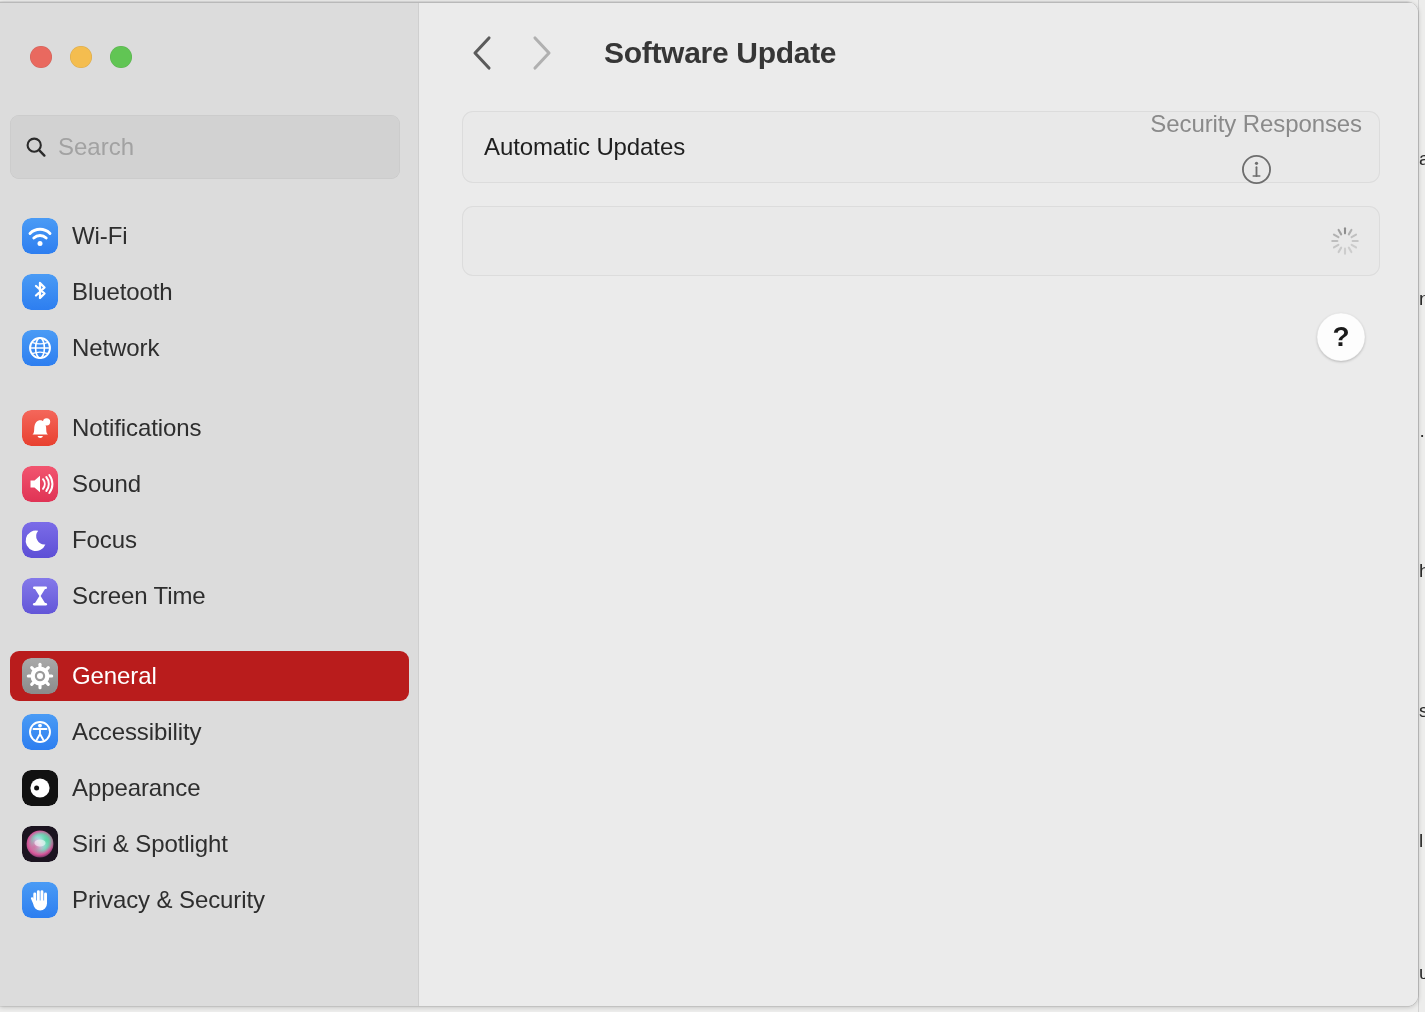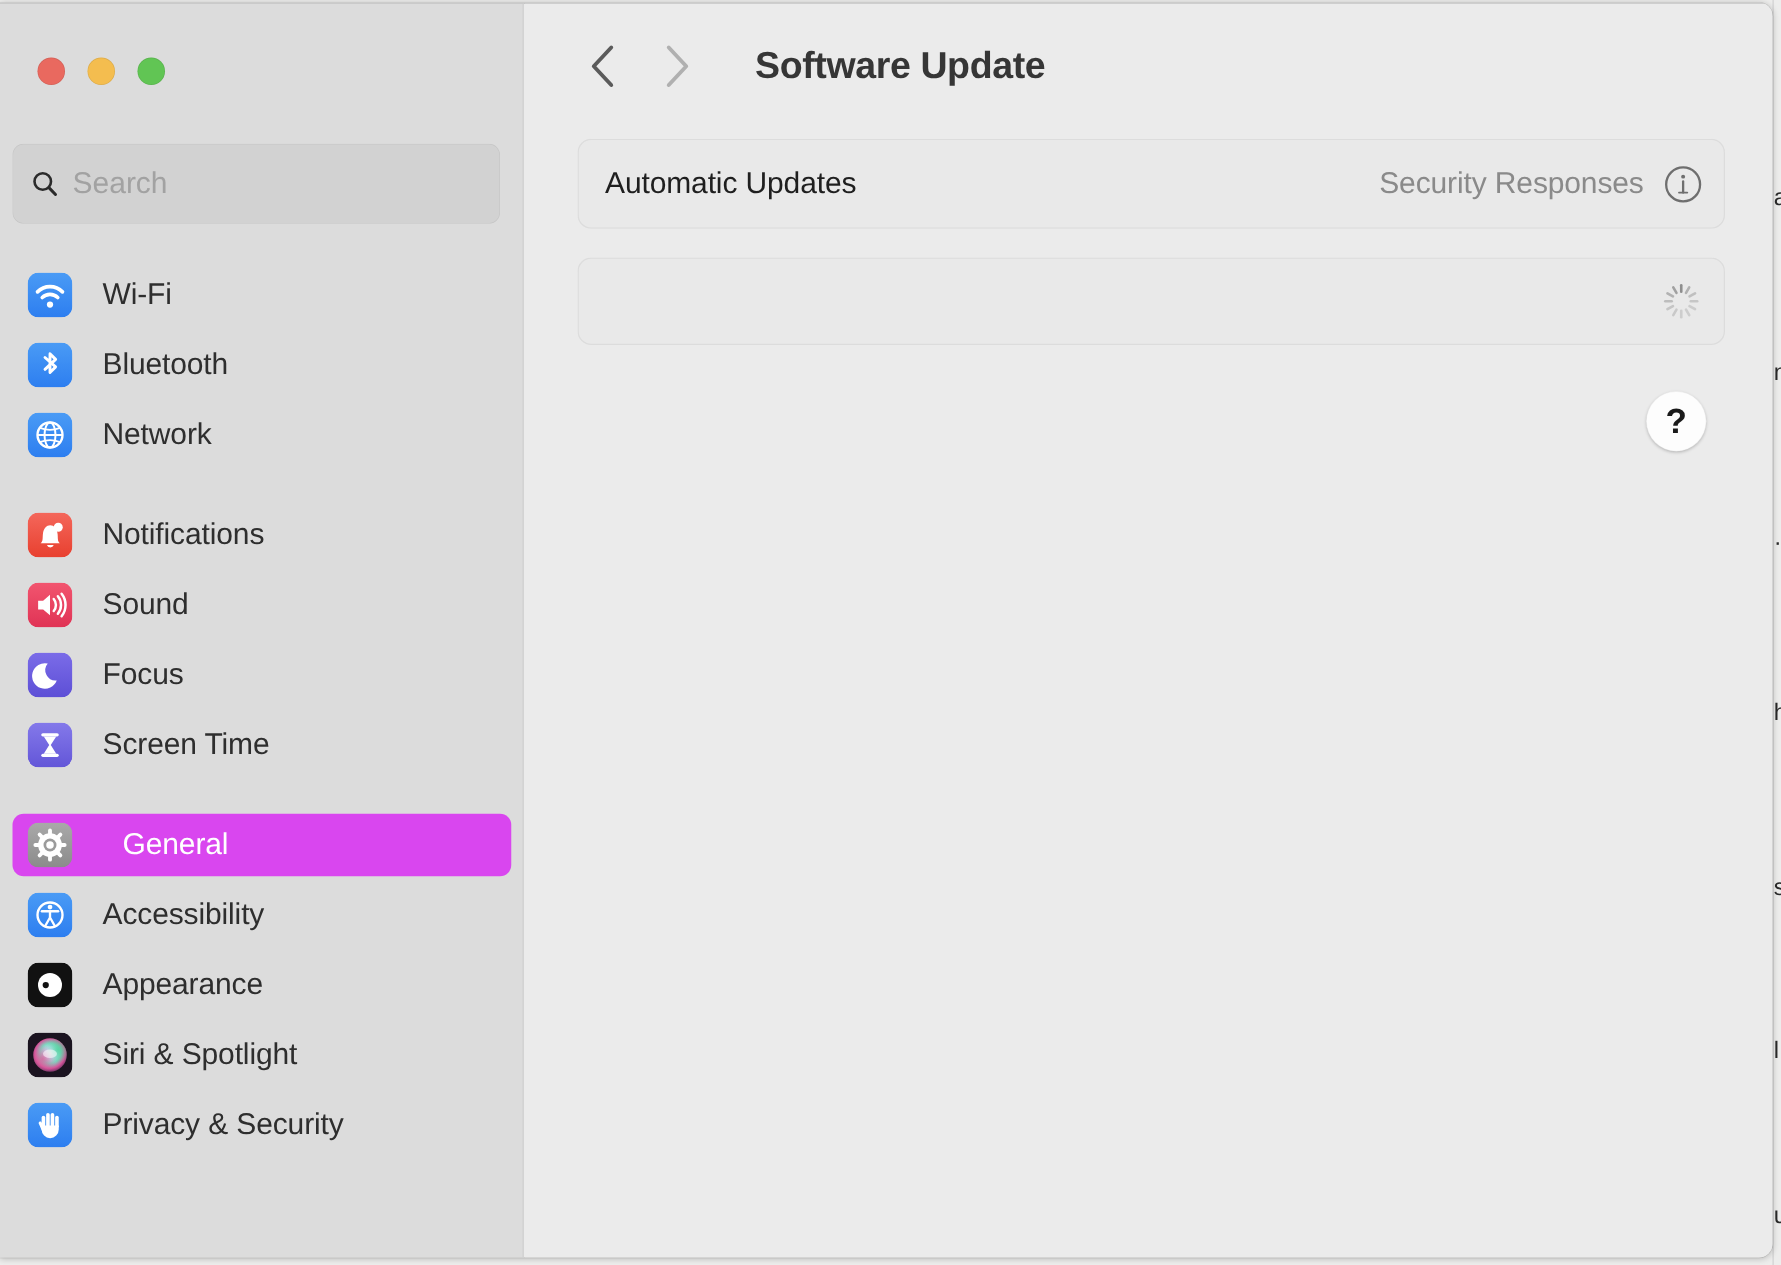--- a/index.html
+++ b/index.html
@@ -135,25 +135,25 @@
     position: relative;
     display: flex;
     align-items: center;
     height: 50px;
     margin: 0 10px 6px 10px;
     padding-left: 12px;
     border-radius: 9px;
     box-sizing: border-box;
     cursor: default;
   }
-  .nav-item.selected { background: #d946ef; gap: 16px; }
+  .nav-item.selected { background: #b91c1c; }
   .nav-label {
     font-size: 24px;
     color: #2e2e2e;
-    margin-left: 24px;
+    margin-left: 14px;
     letter-spacing: -0.1px;
     white-space: nowrap;
   }
   .nav-item.selected .nav-label { color: #ffffff; }
 
   .nav-icon {
     width: 36px; height: 36px;
     border-radius: 9px;
     flex: 0 0 auto;
     position: relative;
@@ -215,20 +215,21 @@
     color: #1f1f1f;
     margin-left: 22px;
     letter-spacing: -0.1px;
   }
   .card-right {
     margin-left: auto;
     margin-right: 18px;
     display: flex;
     align-items: center;
     gap: 16px;
+    flex-direction: column;
   }
   .card-value {
     font-size: 24px;
     color: #8a8a8a;
     letter-spacing: -0.1px;
   }
 
   .info-btn {
     width: 31px; height: 31px;
     display: block;

